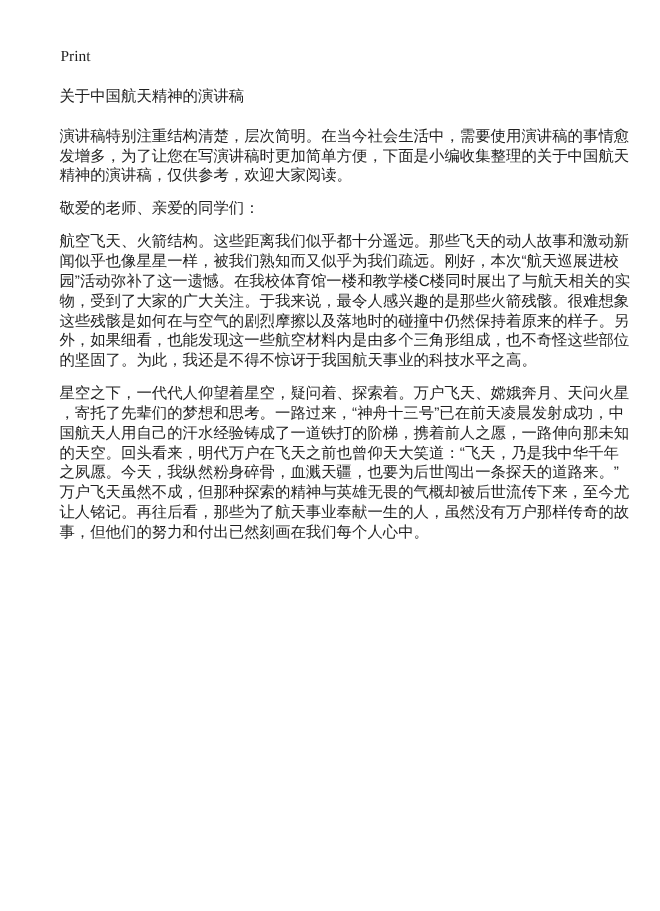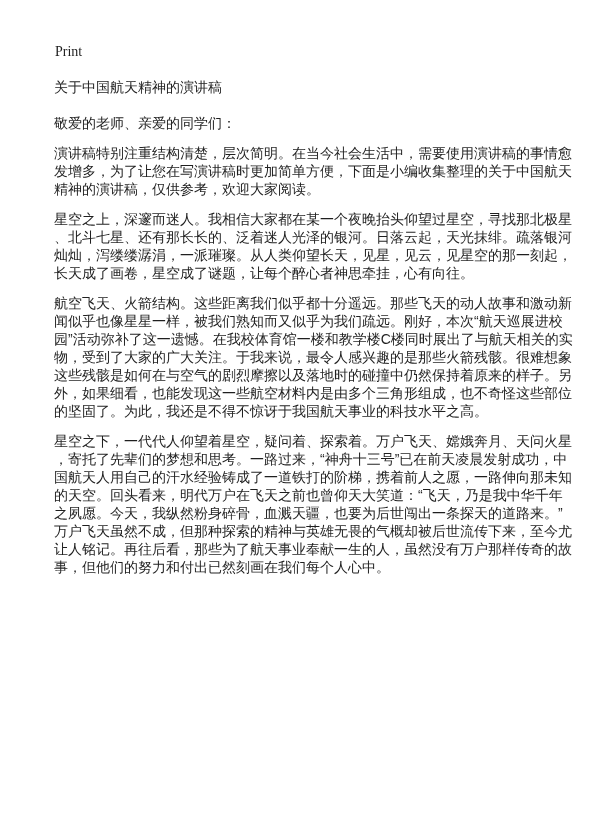--- a/index.html
+++ b/index.html
@@ -60,20 +60,19 @@
 <body>
 
 <div class="page">
 
   <a class="print-link">Print</a>
 
 
   <h2 class="doc-subtitle">关于中国航天精神的演讲稿</h2>
 
   <div class="doc-body">
+    <p>演讲稿特别注重结构清楚，层次简明。在当今社会生活中，需要使用演讲稿的事情愈发增多，为了让您在写演讲稿时更加简单方便，下面是小编收集整理的关于中国航天精神的演讲稿，仅供参考，欢迎大家阅读。</p>
     <p>敬爱的老师、亲爱的同学们：</p>
-    <p>演讲稿特别注重结构清楚，层次简明。在当今社会生活中，需要使用演讲稿的事情愈发增多，为了让您在写演讲稿时更加简单方便，下面是小编收集整理的关于中国航天精神的演讲稿，仅供参考，欢迎大家阅读。</p>
-    <p>星空之上，深邃而迷人。我相信大家都在某一个夜晚抬头仰望过星空，寻找那北极星、北斗七星、还有那长长的、泛着迷人光泽的银河。日落云起，天光抹绯。疏落银河灿灿，泻缕缕潺涓，一派璀璨。从人类仰望长天，见星，见云，见星空的那一刻起，长天成了画卷，星空成了谜题，让每个醉心者神思牵挂，心有向往。</p>
     <p>航空飞天、火箭结构。这些距离我们似乎都十分遥远。那些飞天的动人故事和激动新闻似乎也像星星一样，被我们熟知而又似乎为我们疏远。刚好，本次“航天巡展进校园”活动弥补了这一遗憾。在我校体育馆一楼和教学楼C楼同时展出了与航天相关的实物，受到了大家的广大关注。于我来说，最令人感兴趣的是那些火箭残骸。很难想象这些残骸是如何在与空气的剧烈摩擦以及落地时的碰撞中仍然保持着原来的样子。另外，如果细看，也能发现这一些航空材料内是由多个三角形组成，也不奇怪这些部位的坚固了。为此，我还是不得不惊讶于我国航天事业的科技水平之高。</p>
     <p>星空之下，一代代人仰望着星空，疑问着、探索着。万户飞天、嫦娥奔月、天问火星，寄托了先辈们的梦想和思考。一路过来，“神舟十三号”已在前天凌晨发射成功，中国航天人用自己的汗水经验铸成了一道铁打的阶梯，携着前人之愿，一路伸向那未知的天空。回头看来，明代万户在飞天之前也曾仰天大笑道：“飞天，乃是我中华千年之夙愿。今天，我纵然粉身碎骨，血溅天疆，也要为后世闯出一条探天的道路来。”万户飞天虽然不成，但那种探索的精神与英雄无畏的气概却被后世流传下来，至今尤让人铭记。再往后看，那些为了航天事业奉献一生的人，虽然没有万户那样传奇的故事，但他们的努力和付出已然刻画在我们每个人心中。</p>
   </div>
 
 </div>
 
 </body></html>

